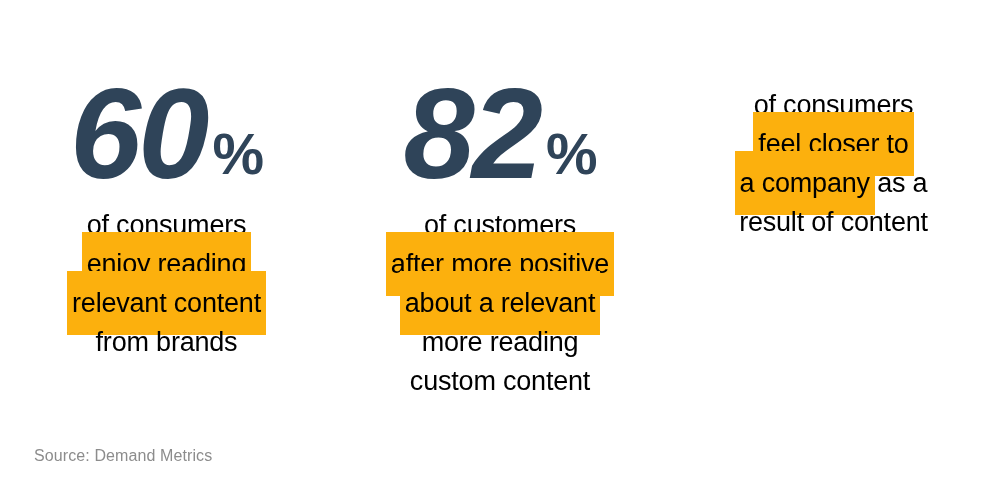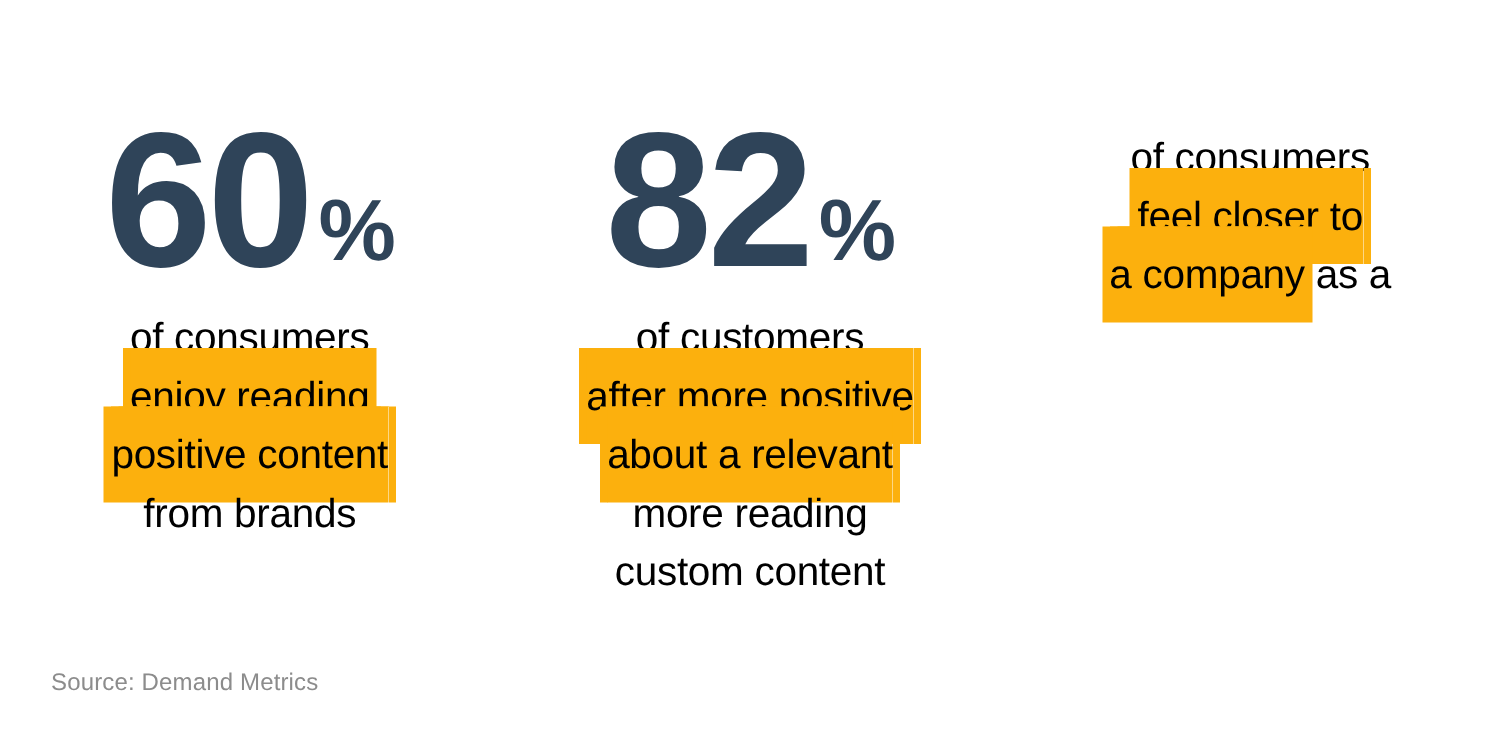--- a/index.html
+++ b/index.html
@@ -54,20 +54,21 @@
   }
 
   .figure-number {
     font-family: "Liberation Sans Narrow", "Liberation Sans", "DejaVu Sans", sans-serif;
     font-size: 128px;
     font-weight: 700;
     color: #2f4459;
     letter-spacing: -3px;
     line-height: 1;
     vertical-align: baseline;
+    font-style: italic;
   }
 
   .figure-percent {
     font-family: "Liberation Sans Narrow", "Liberation Sans", "DejaVu Sans", sans-serif;
     font-size: 58px;
     font-weight: 700;
     color: #2f4459;
     line-height: 1;
     vertical-align: baseline;
     position: relative;
@@ -123,21 +124,21 @@
 
   <div class="stats-row">
 
     <div class="stat-column">
       <div class="figure-line">
         <span class="figure-number">60</span><span class="figure-percent">%</span>
       </div>
       <p class="stat-body">
         <span class="copy-line"><span class="seg">of consumers</span></span>
         <span class="copy-line"><span class="seg hl">enjoy reading</span></span>
-        <span class="copy-line"><span class="seg hl">positive content</span></span>
+        <span class="copy-line"><span class="seg hl">relevant content</span></span>
         <span class="copy-line"><span class="seg">from brands</span></span>
       </p>
     </div>
 
     <div class="stat-column">
       <div class="figure-line">
         <span class="figure-number">82</span><span class="figure-percent">%</span>
       </div>
       <p class="stat-body">
         <span class="copy-line"><span class="seg">of customers</span></span>
@@ -146,20 +147,21 @@
         <span class="copy-line"><span class="seg">more reading</span></span>
         <span class="copy-line"><span class="seg">custom content</span></span>
       </p>
     </div>
 
     <div class="stat-column">
       <p class="stat-body">
         <span class="copy-line"><span class="seg">of consumers</span></span>
         <span class="copy-line"><span class="seg hl">feel closer to</span></span>
         <span class="copy-line"><span class="seg hl">a company</span><span class="seg"> as a</span></span>
+        <span class="copy-line"><span class="seg">result of content</span></span>
       </p>
     </div>
 
   </div>
 
   <div class="source-note">Source: Demand Metrics</div>
 
 </div>
 
 </body></html>

